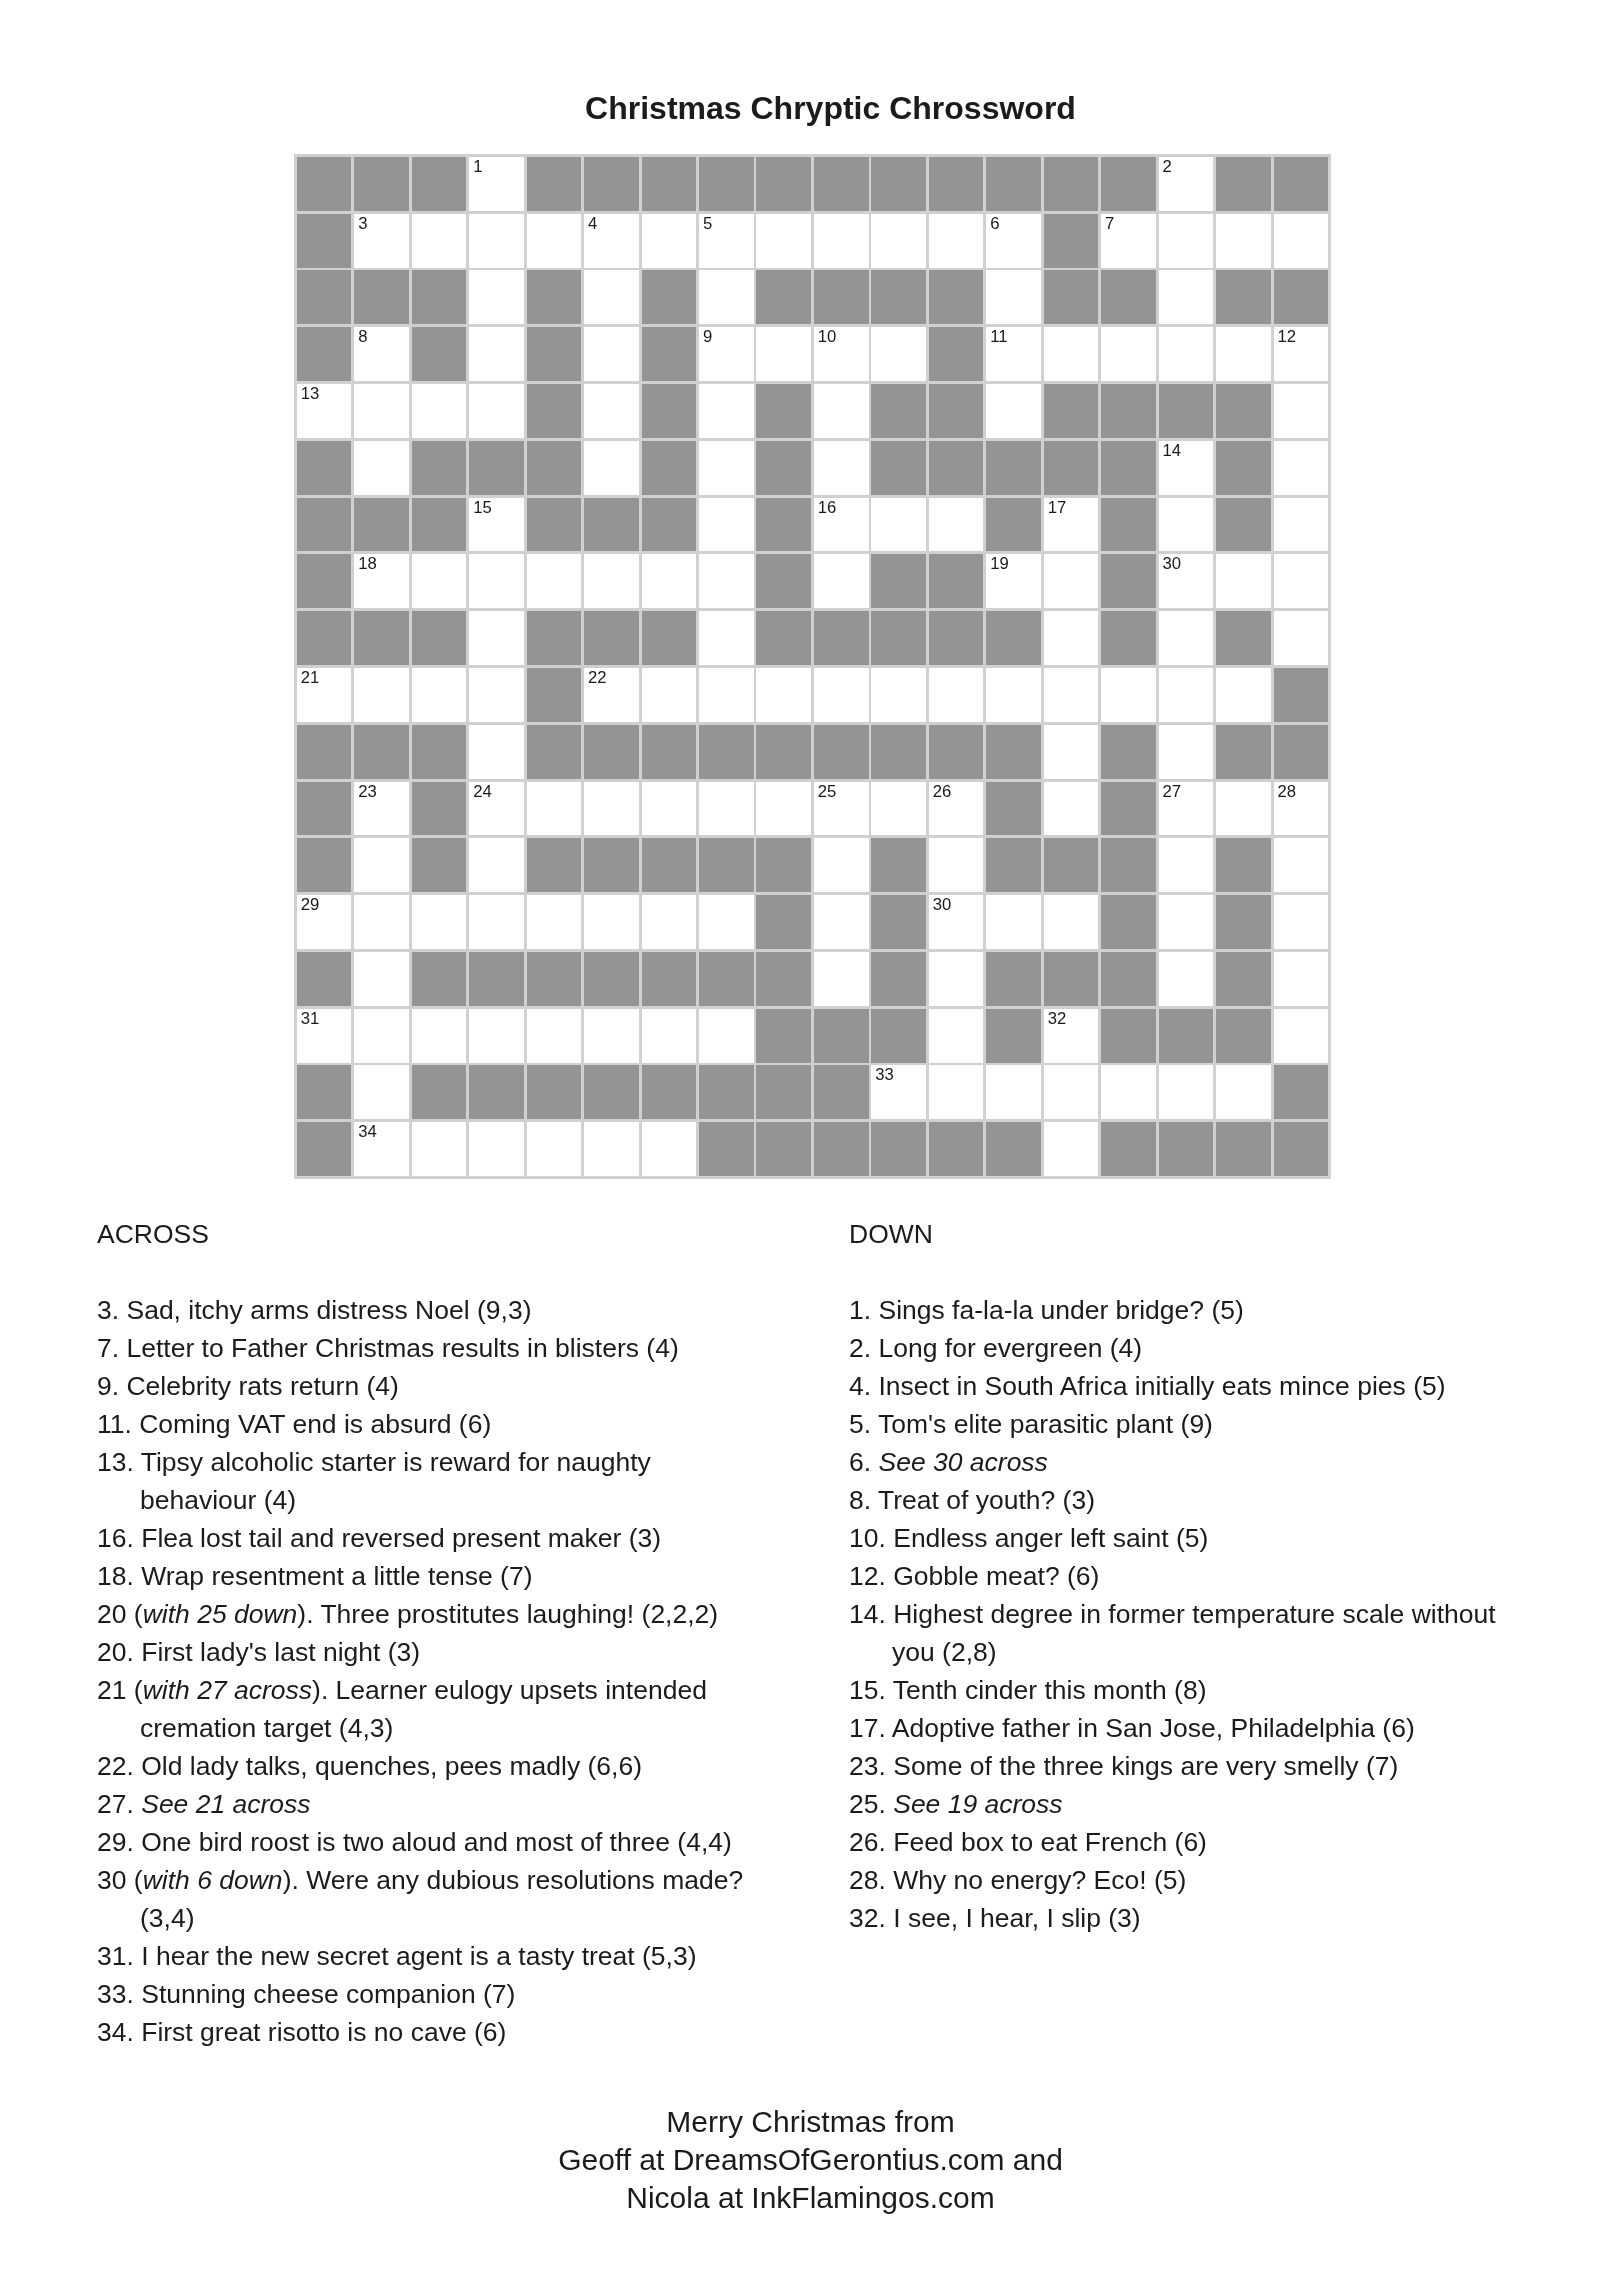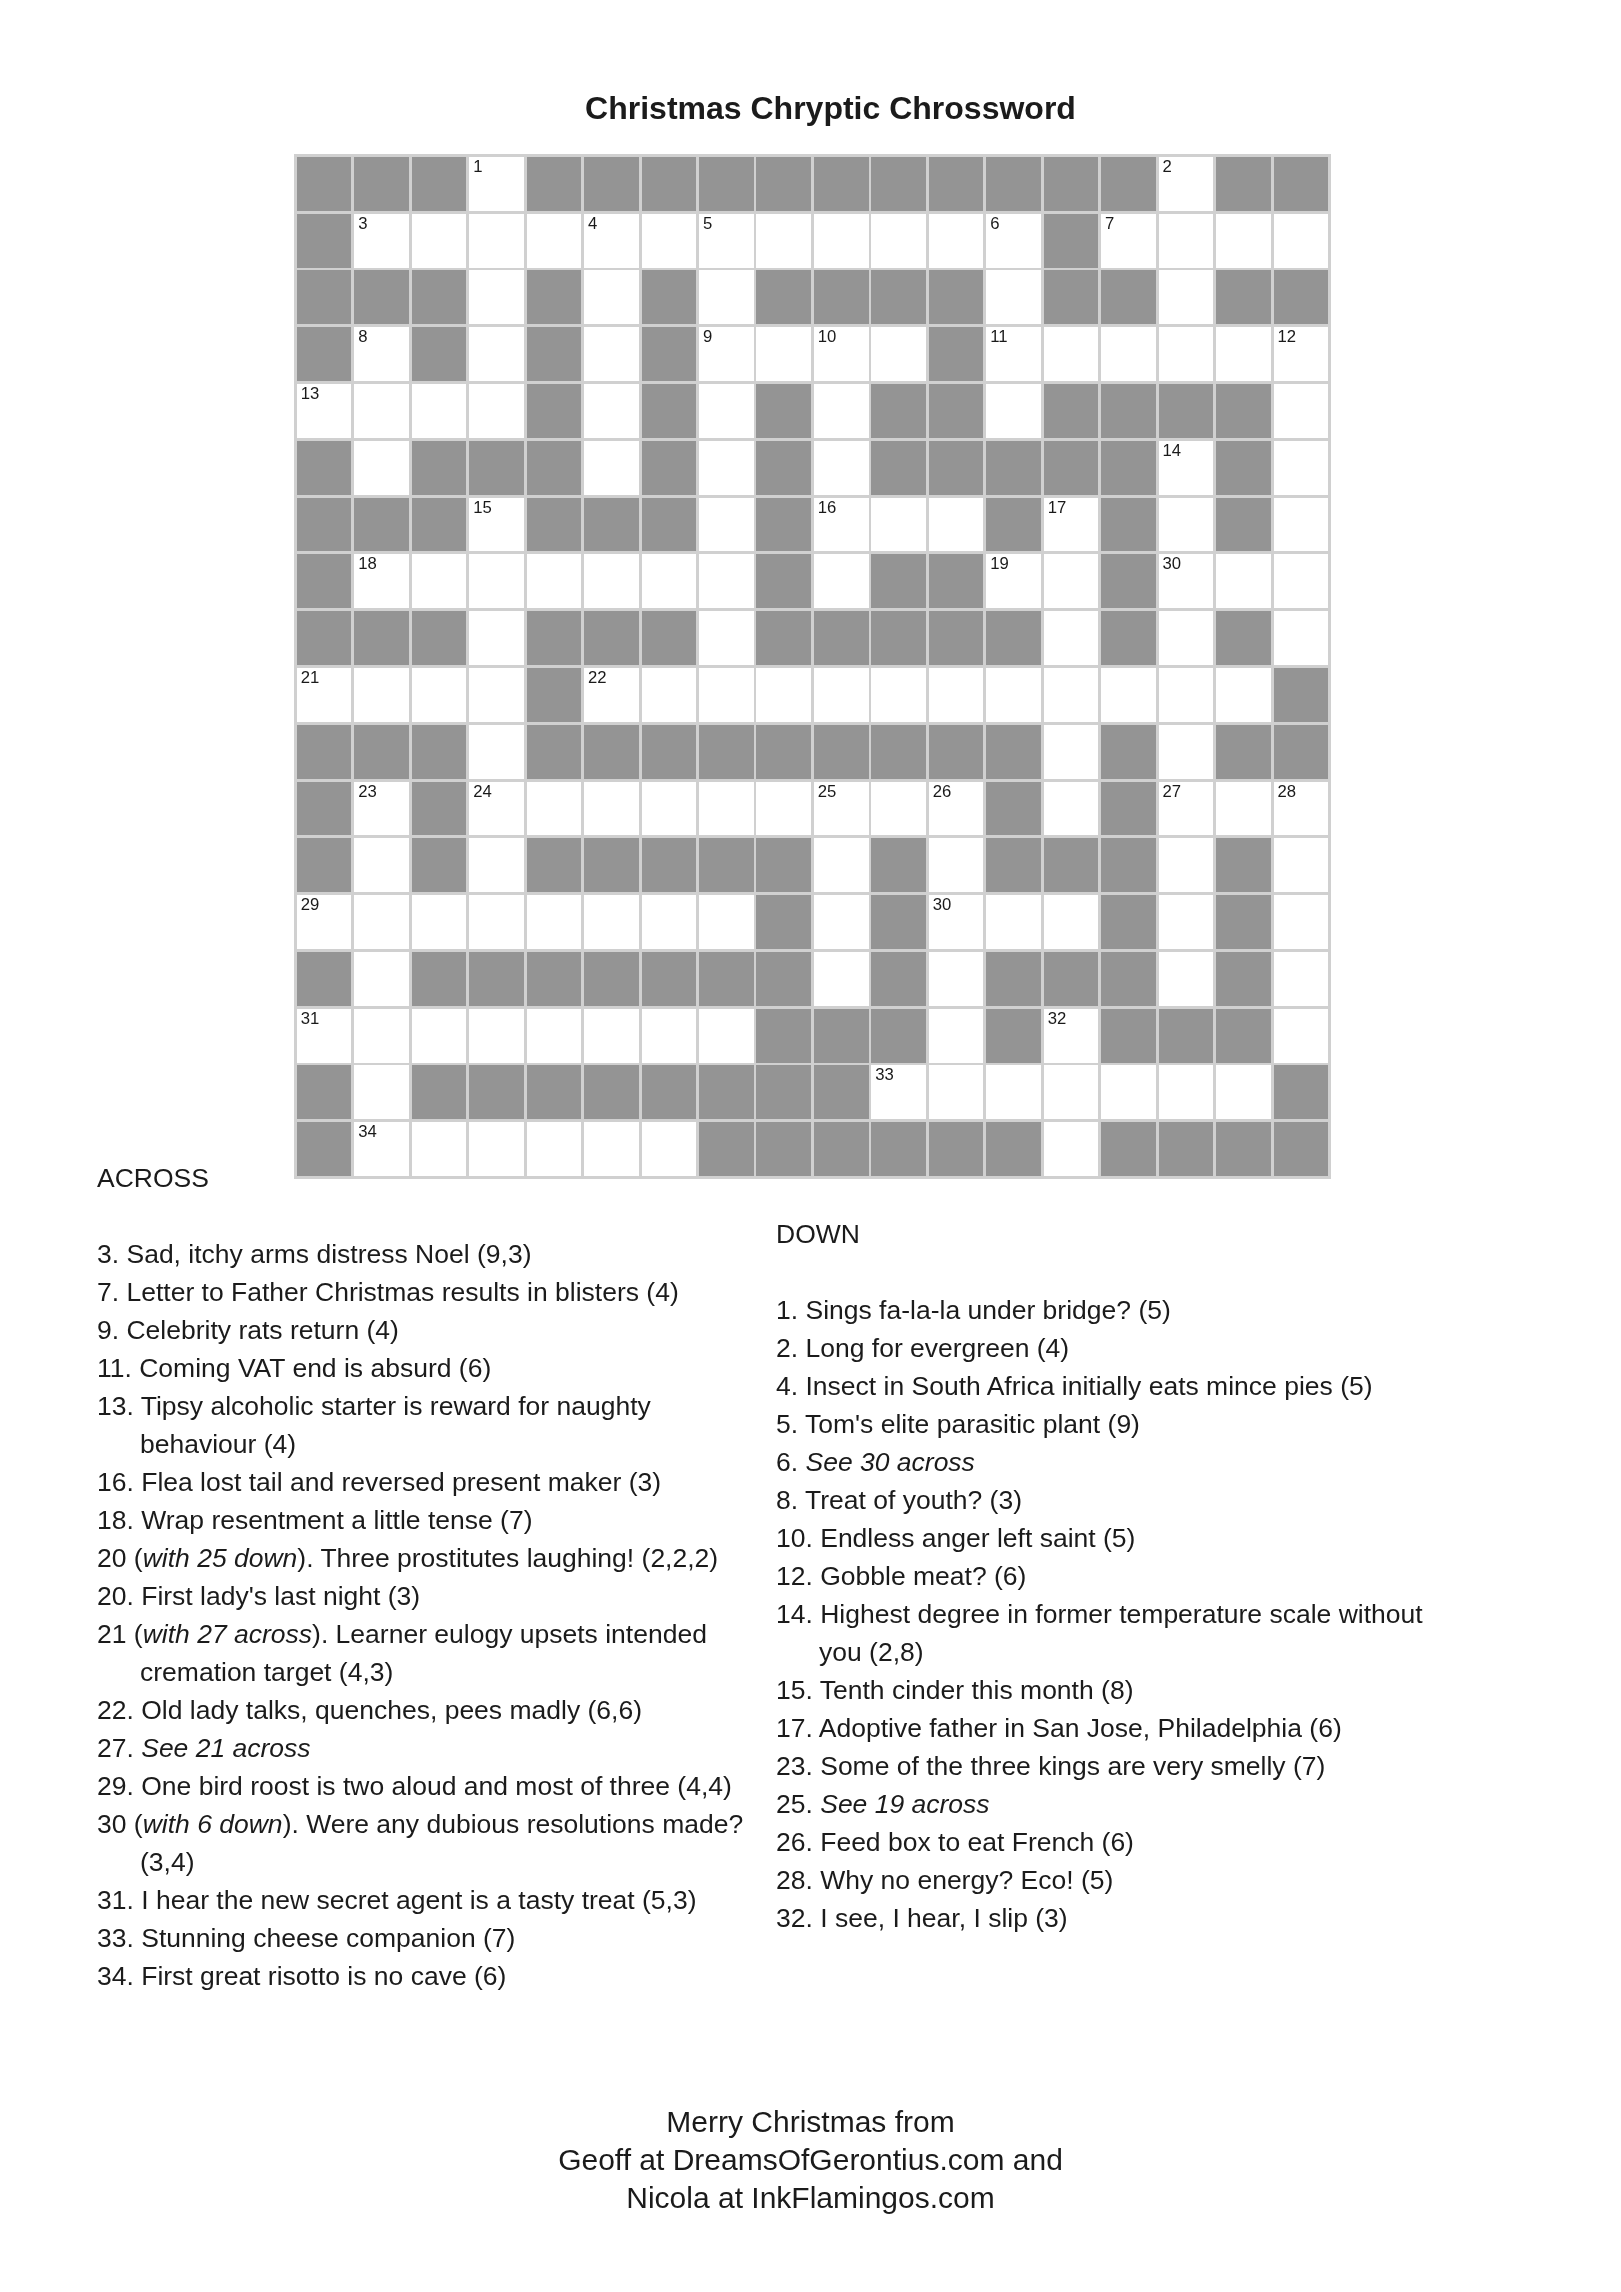--- a/index.html
+++ b/index.html
@@ -24,22 +24,22 @@
     gap: 2.9px; padding: 2.9px;
   }
   .cell { position: relative; }
   .cell.open  { background: #ffffff; }
   .cell.block { background: #949494; }
   .num {
     position: absolute; left: 3.9px; top: 2px;
     font-size: 16.7px; line-height: 1; color: #1a1a1a;
   }
   .clue-col { position: absolute; font-size: 26.5px; line-height: 38px; }
-  .clue-col.across { left: 97px;  top: 1159px; width: 717px; }
-  .clue-col.down   { left: 776px; top: 1215px; width: 745px; }
+  .clue-col.across { left: 97px;  top: 1215px; width: 717px; }
+  .clue-col.down   { left: 849px; top: 1215px; width: 745px; }
   .clue-heading { margin-bottom: 38px; }
   .clue-line { white-space: nowrap; }
   .clue-line.cont { padding-left: 43px; }
   .it { font-style: italic; }
   .footer {
     position: absolute; left: 0; top: 2103px; width: 1621px;
     text-align: center; font-size: 30px; line-height: 38px;
   }
 </style>
 </head>

